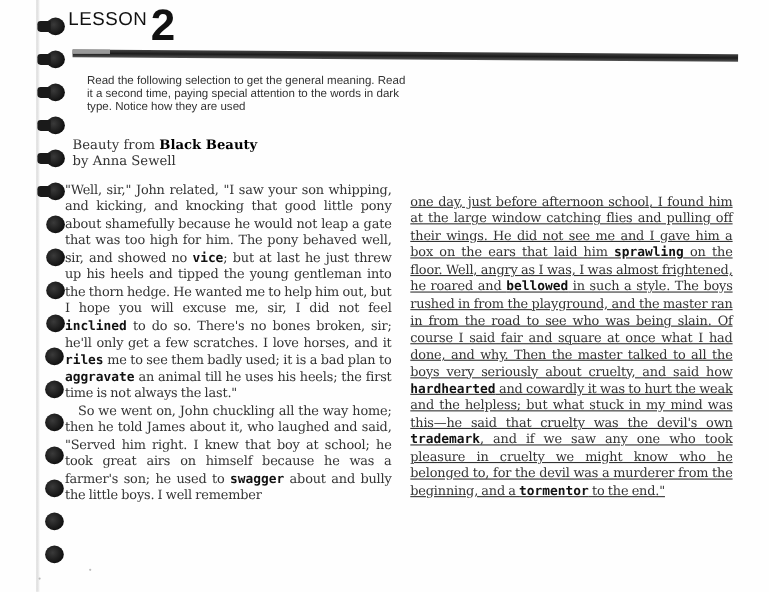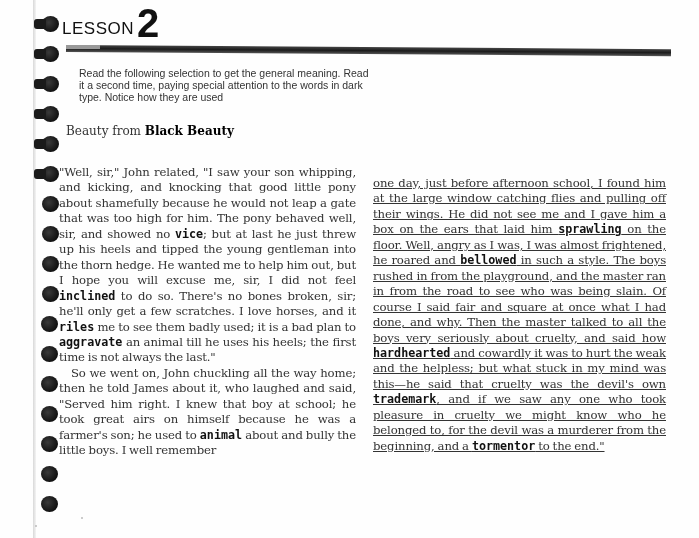--- a/index.html
+++ b/index.html
@@ -17,21 +17,21 @@
     position: absolute; width: 17px; height: 16px; border-radius: 50%;
     background: radial-gradient(circle at 40% 40%, #3a3a3a, #111 70%);
   }
   .hole.tab::before {
     content: ""; position: absolute; left: -8px; top: 3px; width: 12px; height: 10px;
     background: #1a1a1a; border-radius: 3px 0 0 3px;
   }
   .lesson-head { position: absolute; left: 62px; top: 6px; display: flex; align-items: flex-end; }
   .lesson-word {
     font-family: "Liberation Sans", sans-serif; font-size: 17px; letter-spacing: 0.5px;
-    color: #111; line-height: 1; margin-bottom: 3px;
+    color: #111; line-height: 1; margin-bottom: 14px;
   }
   .lesson-num {
     font-family: "Liberation Sans", sans-serif; font-weight: bold; font-size: 40px;
     color: #111; line-height: 0.85; margin-left: 3px;
   }
   .rule {
     position: absolute; left: 66px; top: 45px; width: 605px; height: 7px;
     background: linear-gradient(to bottom, #444, #1c1c1c 50%, #555);
     transform: rotate(0.4deg); transform-origin: left center;
   }
@@ -90,25 +90,26 @@
   <div class="rule"></div>
   <div class="rule-tick"></div>
 
   <div class="instructions instr-left">Read the following selection to get the general meaning. Read it a second time, paying special attention to the words in dark type. Notice how they are used</div>
 
   <div class="source">
     <div>
       <span>Beauty from</span>
       <b>Black Beauty</b>
     </div>
+    <div>by Anna Sewell</div>
   </div>
 
   <div class="col col-left">
     <p>"Well, sir," John related, "I saw your son whipping, and kicking, and knocking that good little pony about shamefully because he would not leap a gate that was too high for him. The pony behaved well, sir, and showed no <b>vice</b>; but at last he just threw up his heels and tipped the young gentleman into the thorn hedge. He wanted me to help him out, but I hope you will excuse me, sir, I did not feel <b>inclined</b> to do so. There's no bones broken, sir; he'll only get a few scratches. I love horses, and it <b>riles</b> me to see them badly used; it is a bad plan to <b>aggravate</b> an animal till he uses his heels; the first time is not always the last."</p>
-    <p class="indent">So we went on, John chuckling all the way home; then he told James about it, who laughed and said, "Served him right. I knew that boy at school; he took great airs on himself because he was a farmer's son; he used to <b>animal</b> about and bully the little boys. I well remember</p>
+    <p class="indent">So we went on, John chuckling all the way home; then he told James about it, who laughed and said, "Served him right. I knew that boy at school; he took great airs on himself because he was a farmer's son; he used to <b>swagger</b> about and bully the little boys. I well remember</p>
   </div>
 
   <div class="col col-right">
     <p>one day, just before afternoon school, I found him at the large window catching flies and pulling off their wings. He did not see me and I gave him a box on the ears that laid him <b>sprawling</b> on the floor. Well, angry as I was, I was almost frightened, he roared and <b>bellowed</b> in such a style. The boys rushed in from the playground, and the master ran in from the road to see who was being slain. Of course I said fair and square at once what I had done, and why. Then the master talked to all the boys very seriously about cruelty, and said how <b>hardhearted</b> and cowardly it was to hurt the weak and the helpless; but what stuck in my mind was this—he said that cruelty was the devil's own <b>trademark</b>, and if we saw any one who took pleasure in cruelty we might know who he belonged to, for the devil was a murderer from the beginning, and a <b>tormentor</b> to the end."</p>
   </div>
 
   <div class="speck" style="left:81px;top:517px"></div>
   <div class="speck" style="left:35px;top:525px"></div>
 </div>
 

